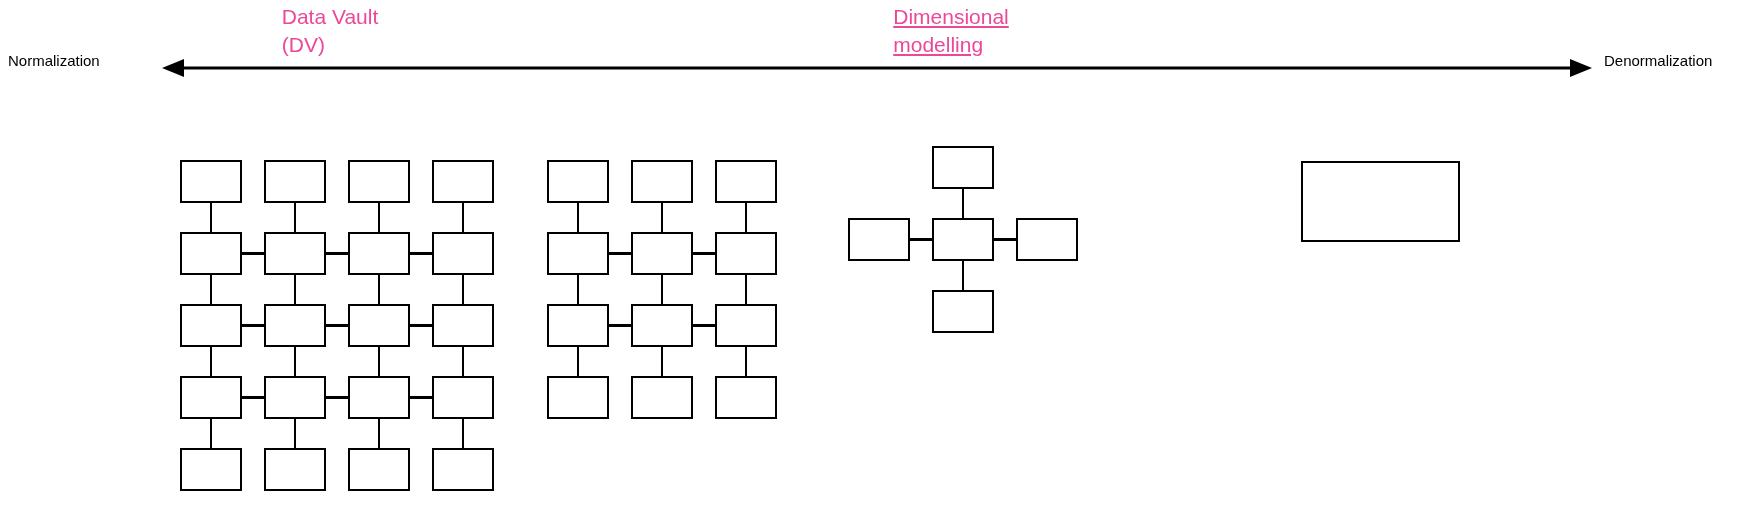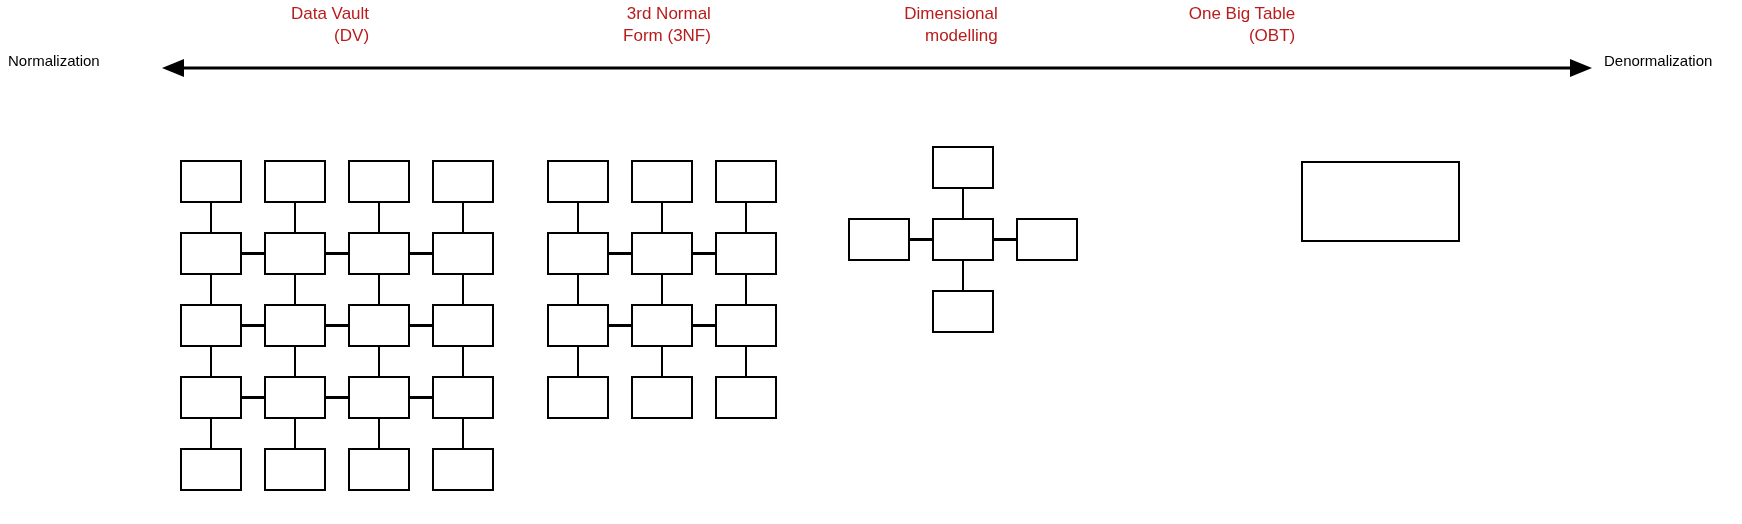--- a/index.html
+++ b/index.html
@@ -22,30 +22,30 @@
     font-size: 15px;
     color: #000000;
     white-space: nowrap;
     line-height: 1.25;
   }
   #label-normalization { left: 8px;  top: 52px; }
   #label-denormalization { left: 1604px; top: 52px; }
 
   .stage-label {
     position: absolute;
-    font-size: 17px;
-    color: #b91c1c;
-    text-align: right;
+    font-size: 21px;
+    color: #ec4899;
+    text-align: left;
     line-height: 1.32;
     white-space: pre-line;
     transform: translateX(-50%);
   }
   #stage-label-dv   { left: 330px;  top: 3px; }
   #stage-label-3nf  { left: 667px;  top: 3px; }
-  #stage-label-dim  { left: 951px;  top: 3px; }
+  #stage-label-dim  { left: 951px;  top: 3px; text-decoration: underline; }
   #stage-label-obt  { left: 1242px; top: 3px; }
 
   
   #axis-arrow {
     position: absolute;
     left: 160px;
     top: 52px;
     width: 1434px;
     height: 32px;
   }
@@ -72,28 +72,24 @@
 
 <div id="canvas">
 
   <div class="axis-end-label" id="label-normalization">Normalization</div>
 
   <div class="axis-end-label" id="label-denormalization">Denormalization</div>
 
   <div class="stage-label" id="stage-label-dv">Data Vault
 (DV)</div>
 
-  <div class="stage-label" id="stage-label-3nf">3rd Normal
-Form (3NF)</div>
 
   <div class="stage-label" id="stage-label-dim">Dimensional
 modelling</div>
 
-  <div class="stage-label" id="stage-label-obt">One Big Table
-(OBT)</div>
 
   <div id="axis-arrow">
     <svg width="1434" height="32" viewBox="0 0 1434 32" xmlns="http://www.w3.org/2000/svg">
       <line x1="16" y1="16" x2="1418" y2="16" stroke="#000000" stroke-width="3"></line>
       <polygon points="2,16 24,7 24,25" fill="#000000"></polygon>
       <polygon points="1432,16 1410,7 1410,25" fill="#000000"></polygon>
     </svg>
   </div>
 
   <div id="schema-layer">

